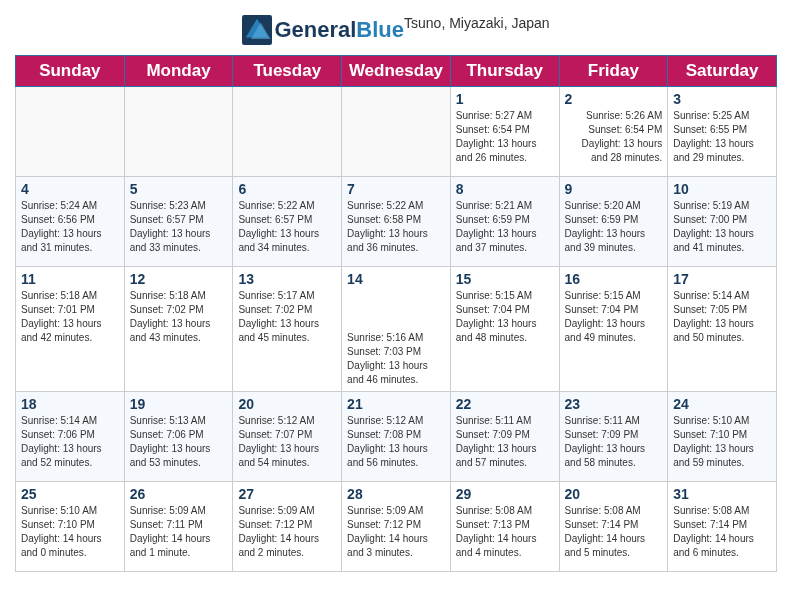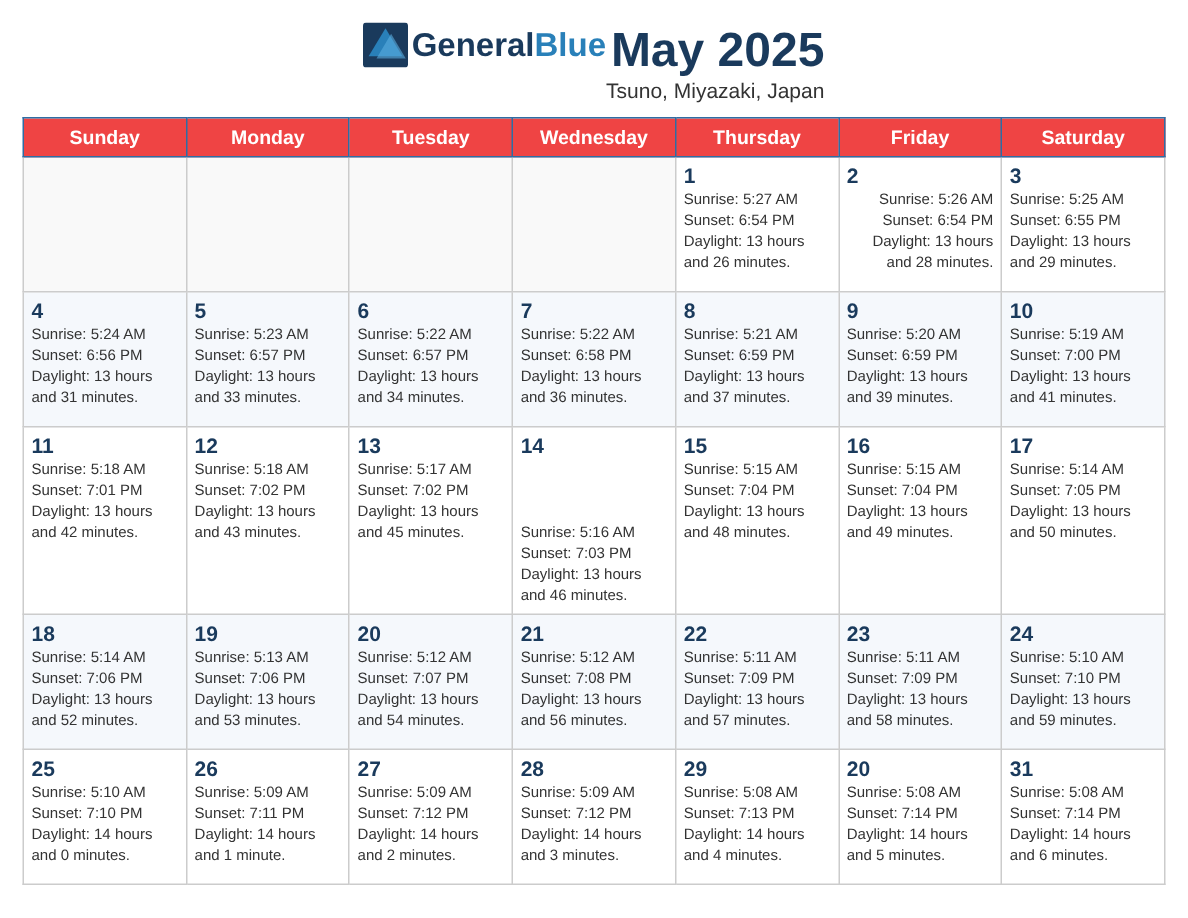--- a/index.html
+++ b/index.html
@@ -45,25 +45,25 @@
     .location {
       font-size: 14px;
       color: #333;
     }
     table {
       width: 100%;
       border-collapse: collapse;
       table-layout: fixed;
     }
     th {
-      background-color: #ef4444;
+      background-color: #be185d;
       color: white;
       text-align: center;
       padding: 5px 3px;
-      font-size: 13px;
+      font-size: 17px;
       font-weight: bold;
       border: 1px solid #2e6da4;
     }
     td {
       border: 1px solid #ccc;
       vertical-align: top;
       padding: 4px 5px;
       font-size: 10.5px;
       color: #222;
       height: 90px;
@@ -98,21 +98,20 @@
     <svg class="logo-icon" viewBox="0 0 40 40">
       <rect x="0" y="0" width="40" height="40" fill="#1a3a5c" rx="3"></rect>
       <polygon points="20,5 35,30 5,30" fill="#2980b9"></polygon>
       <polygon points="25,10 38,32 12,32" fill="#5aaee0" opacity="0.6"></polygon>
     </svg>
     <div class="logo-text">
       <div>General<span>Blue</span></div>
     </div>
   </div>
   <div class="title-block">
-    <div class="month-title">May 2025</div>
     <div class="location">Tsuno, Miyazaki, Japan</div>
   </div>
 </div>
 
 <table>
   <thead>
     <tr>
     <th>Sunday</th>
         <th>Monday</th>
         <th>Tuesday</th>

